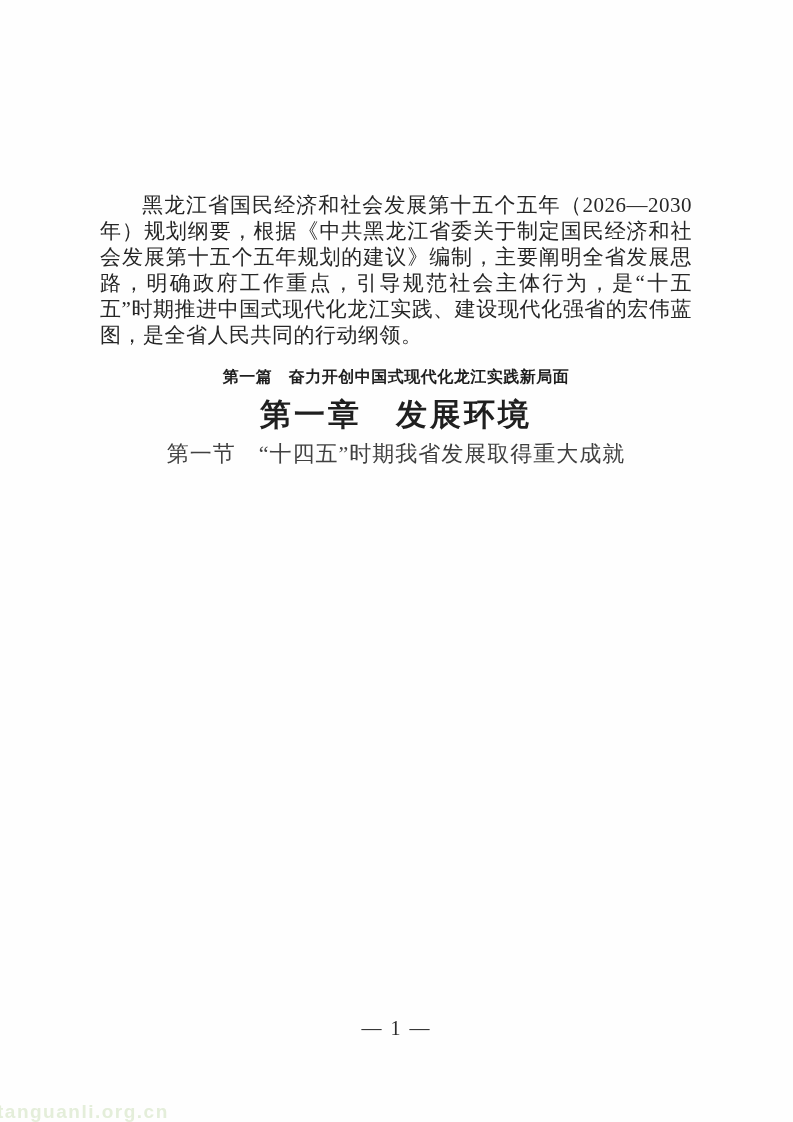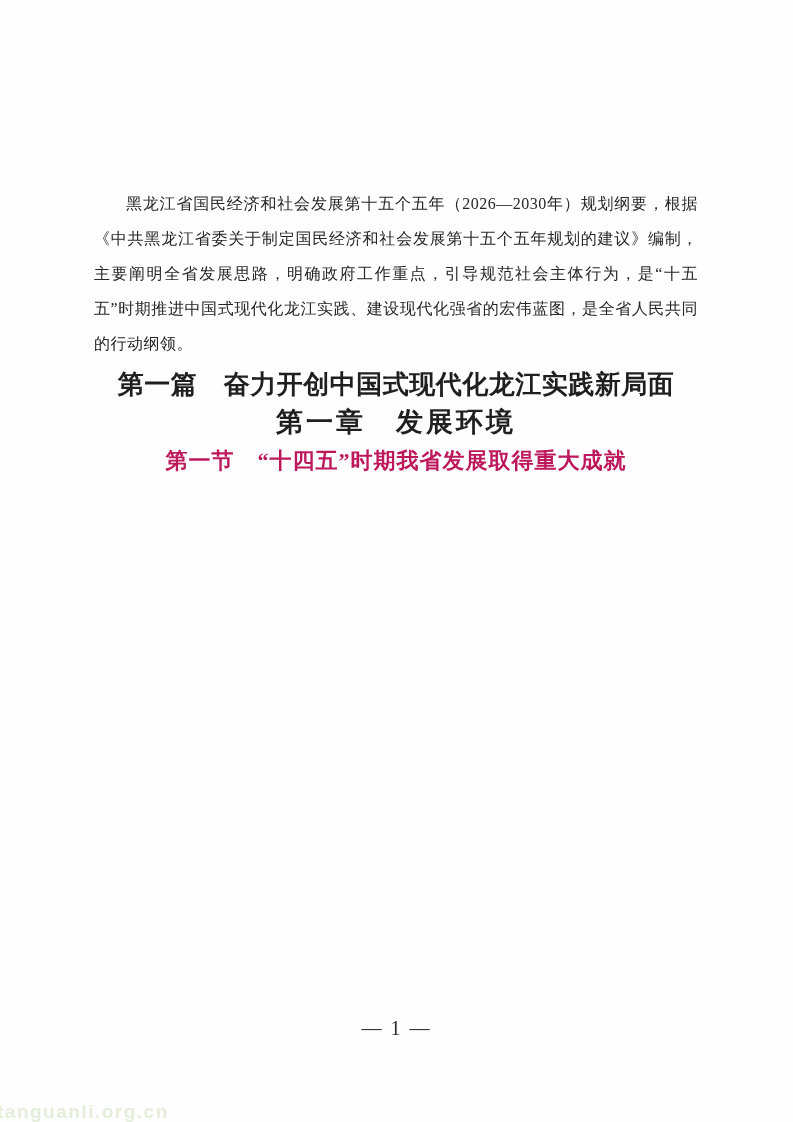--- a/index.html
+++ b/index.html
@@ -19,58 +19,58 @@
     position: absolute;
     inset: 0;
   }
   .content {
     position: absolute;
     left: 90px;
     top: 182px;
     width: 612px;
   }
   .para {
-    margin: 4px;
-    font-size: 16px;
-    line-height: 35px;
+    margin: 10px;
+    font-size: 21px;
+    line-height: 26px;
     text-align: justify;
     text-justify: inter-character;
     text-indent: 2em;
     font-weight: 400;
     letter-spacing: 0.5px;
   }
   .h-part {
     margin: 0;
-    font-size: 26px;
+    font-size: 16px;
     line-height: 38.4px;
     text-align: center;
     font-weight: 700;
     font-family: "Liberation Sans", "DejaVu Sans", sans-serif;
     letter-spacing: 0.5px;
     color: #1f1f1f;
   }
   .h-chapter {
     margin: 0;
-    font-size: 27px;
+    font-size: 31px;
     line-height: 38.4px;
     text-align: center;
     font-weight: 700;
     font-family: "Liberation Serif", "DejaVu Serif", serif;
     letter-spacing: 3px;
     color: #1f1f1f;
   }
   .h-section {
     margin: 0;
     font-size: 22px;
     line-height: 38.4px;
     text-align: center;
-    font-weight: 700;
+    font-weight: 400;
     font-family: "Liberation Serif", "DejaVu Serif", serif;
     letter-spacing: 1px;
-    color: #be185d;
+    color: #404040;
   }
   .page-number {
     position: absolute;
     left: 0;
     right: 0;
     top: 1014px;
     text-align: center;
     font-size: 20px;
     line-height: 28px;
     color: #2a2a2a;

